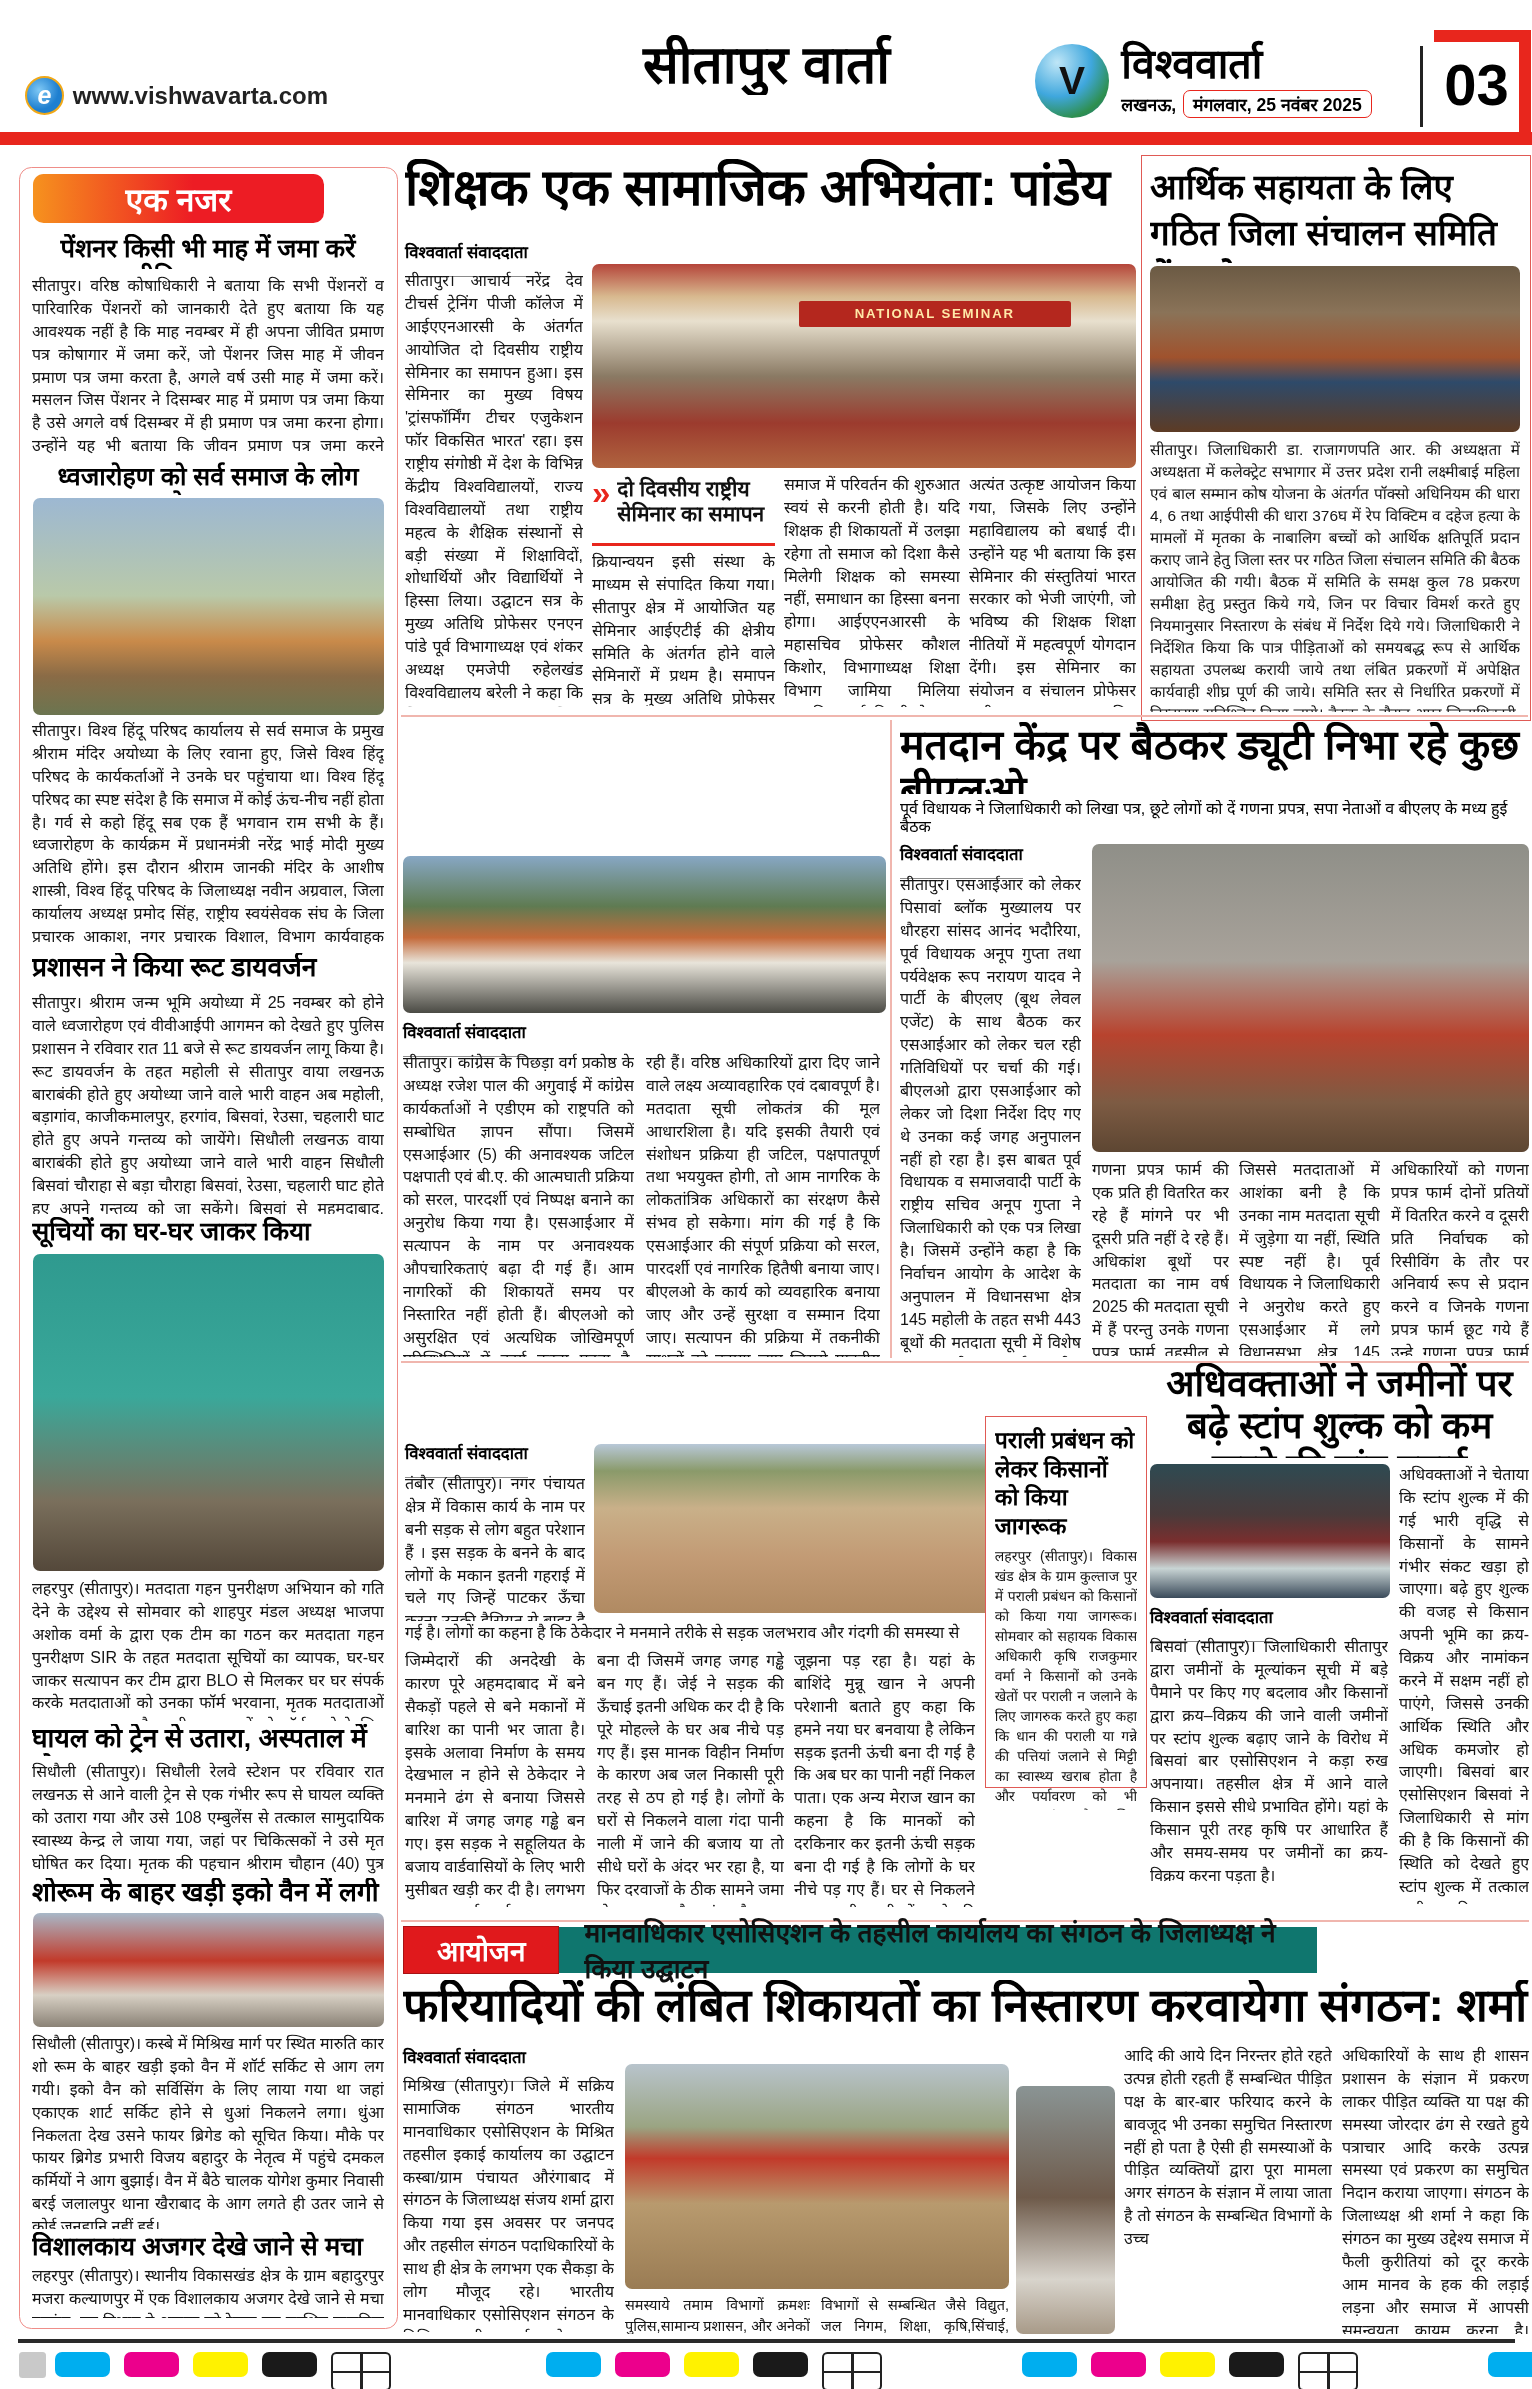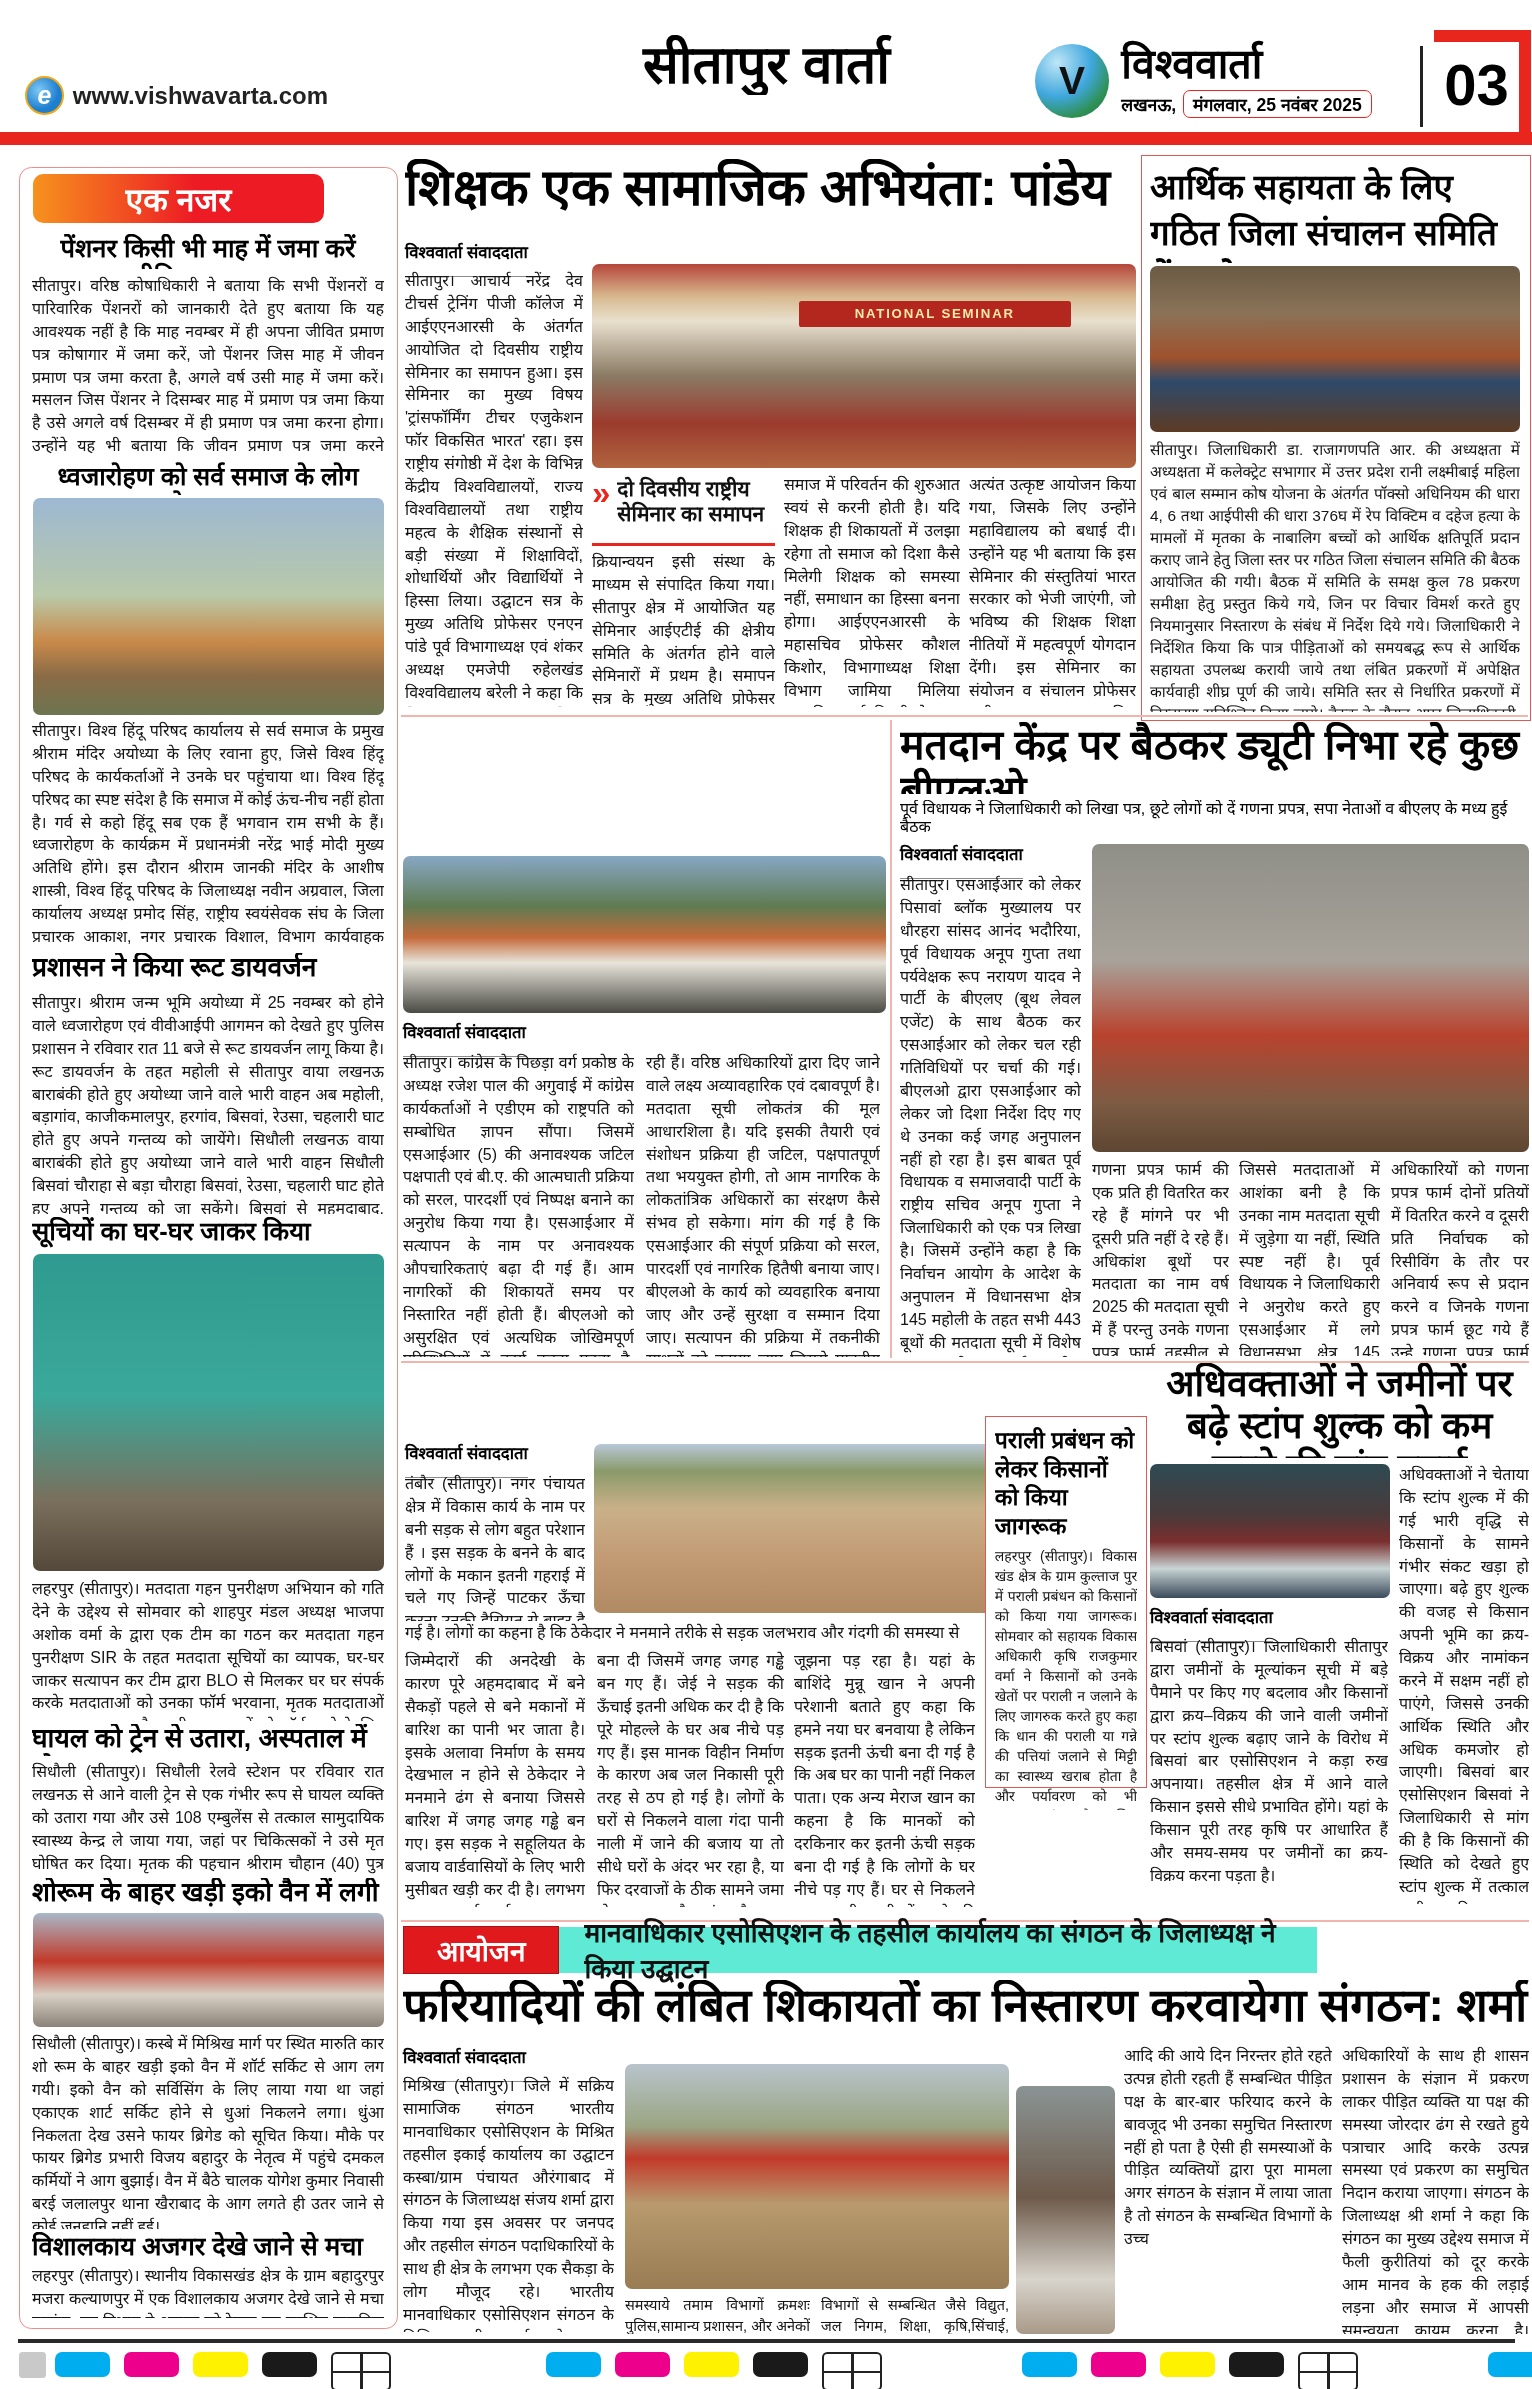--- a/index.html
+++ b/index.html
@@ -146,21 +146,21 @@
   <div class="abs hl ctr" style="left:1150px;top:1363px;width:379px;height:95px;font-size:37px;">अधिवक्ताओं ने जमीनों पर बढ़े स्टांप शुल्क को कम करने की मांग उठाई</div>
   <div class="photo" style="left:1150px;top:1464px;width:240px;height:134px;background:linear-gradient(180deg,#2e4a52 0%,#4a3a3a 38%,#7a2e2e 58%,#c8d4d4 78%,#3a4a5a 100%);"></div>
   <div class="abs j" style="left:1399px;top:1464px;width:130px;height:440px;">अधिवक्ताओं ने चेताया कि स्टांप शुल्क में की गई भारी वृद्धि से किसानों के सामने गंभीर संकट खड़ा हो जाएगा। बढ़े हुए शुल्क की वजह से किसान अपनी भूमि का क्रय-विक्रय और नामांकन करने में सक्षम नहीं हो पाएंगे, जिससे उनकी आर्थिक स्थिति और अधिक कमजोर हो जाएगी। बिसवां बार एसोसिएशन बिसवां ने जिलाधिकारी से मांग की है कि किसानों की स्थिति को देखते हुए स्टांप शुल्क में तत्काल कमी की जाए। उपजिलाधिकारी बिसवा को ज्ञापन देने वालों में वरिष्ठ अधिवक्ता सहित क्षेत्र के अधिवक्ता शामिल रहे।</div>
   <div class="abs" style="left:1150px;top:1605px;">
     <span class="by">विश्ववार्ता संवाददाता</span>
   </div>
   <div class="abs j" style="left:1150px;top:1636px;width:238px;height:270px;">बिसवां (सीतापुर)। जिलाधिकारी सीतापुर द्वारा जमीनों के मूल्यांकन सूची में बड़े पैमाने पर किए गए बदलाव और किसानों द्वारा क्रय–विक्रय की जाने वाली जमीनों पर स्टांप शुल्क बढ़ाए जाने के विरोध में बिसवां बार एसोसिएशन ने कड़ा रुख अपनाया। तहसील क्षेत्र में आने वाले किसान इससे सीधे प्रभावित होंगे। यहां के किसान पूरी तरह कृषि पर आधारित हैं और समय-समय पर जमीनों का क्रय-विक्रय करना पड़ता है।</div>
 
   <div class="rule-h" style="left:401px;top:1920px;width:1128px;"></div>
 
-  <div class="abs" style="left:403px;top:1927px;width:914px;height:46px;background:#5eead4;display:flex;align-items:center;justify-content:space-between;">
+  <div class="abs" style="left:403px;top:1927px;width:914px;height:46px;background:#0f766e;display:flex;align-items:center;justify-content:space-between;">
     <span style="background:#e0191c;color:#fff;font-size:28px;font-weight:700;padding:3.5px 33px;height:39px;display:flex;align-items:center;border:1.8px solid #a81214;">आयोजन</span>
     <span style="font-size:26.4px;font-weight:700;color:#111;margin-left:25px;">मानवाधिकार एसोसिएशन के तहसील कार्यालय का संगठन के जिलाध्यक्ष ने किया उद्घाटन</span>
   </div>
   <div class="abs hl" style="left:403px;top:1980px;width:1126px;height:58px;font-size:46px;">फरियादियों की लंबित शिकायतों का निस्तारण करवायेगा संगठन: शर्मा</div>
   <div class="abs" style="left:403px;top:2045px;">
     <span class="by">विश्ववार्ता संवाददाता</span>
   </div>
   <div class="abs j" style="left:403px;top:2075px;width:211px;height:257px;">मिश्रिख (सीतापुर)। जिले में सक्रिय सामाजिक संगठन भारतीय मानवाधिकार एसोसिएशन के मिश्रित तहसील इकाई कार्यालय का उद्घाटन कस्बा/ग्राम पंचायत औरंगाबाद में संगठन के जिलाध्यक्ष संजय शर्मा द्वारा किया गया इस अवसर पर जनपद और तहसील संगठन पदाधिकारियों के साथ ही क्षेत्र के लगभग एक सैकड़ा के लोग मौजूद रहे। भारतीय मानवाधिकार एसोसिएशन संगठन के मिश्रिख तहसील कार्यालय के उद्घाटन अवसर पर उपस्थित लोगों के मध्य आयोजित विचार गोष्ठी में अपने उदगार व्यक्त करते हुये संगठन के जिला अध्यक्ष शर्मा ने कहा की आम जन सामान्य के सामने विभिन्न प्रकार की</div>
   <div class="photo" style="left:625px;top:2064px;width:384px;height:225px;background:linear-gradient(180deg,#b8c4cc 0%,#9aa482 28%,#c23a2a 42%,#b89a6e 62%,#9a7c54 100%);"></div>
   <div class="abs j" style="left:625px;top:2295px;width:185px;height:39px;font-size:14.5px;">समस्याये तमाम विभागों क्रमशः पुलिस,सामान्य प्रशासन, और अनेकों</div>

